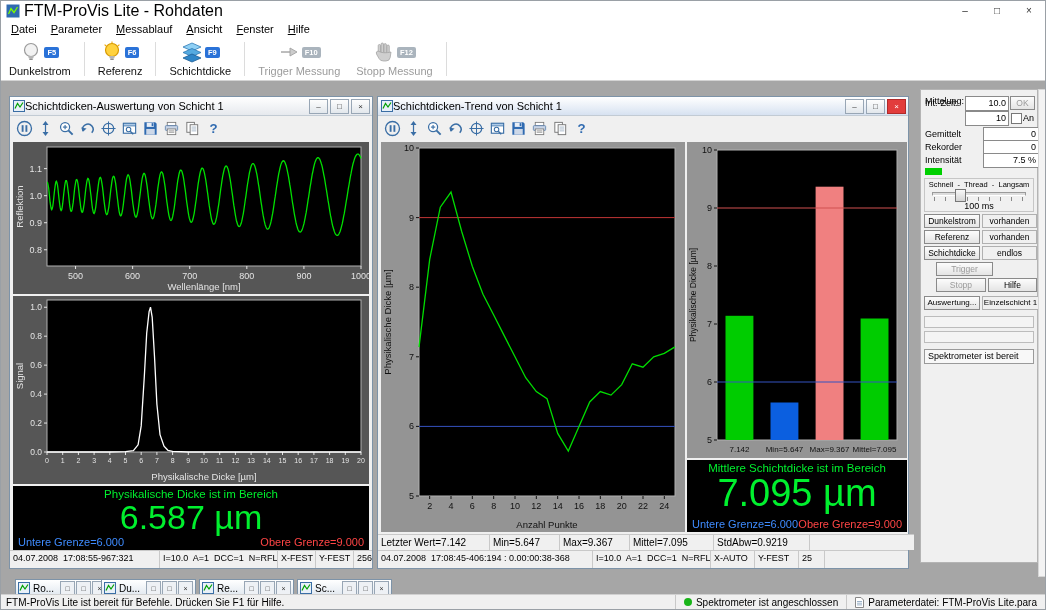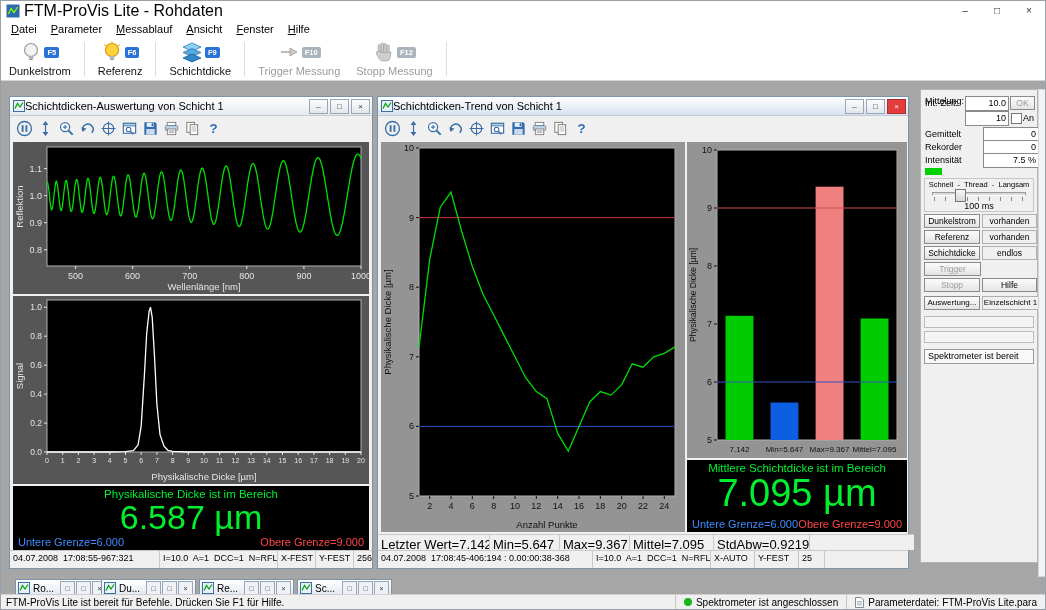--- a/index.html
+++ b/index.html
@@ -55,21 +55,21 @@
         box-sizing:border-box;flex-shrink:0;}
   .cell.fill{flex:1;border-right:none;}
   
   .panel{position:absolute;left:919px;top:8px;width:118px;height:474px;background:#f0f0f0;
          border:1px solid #b4b4b4;box-sizing:border-box;font-size:9px;}
   .plabel{position:absolute;font-size:9px;white-space:nowrap;}
   .pinput{position:absolute;background:#fff;border:1px solid #8a8a8a;font-size:9px;text-align:right;
           padding:1px 2px;height:11px;line-height:11px;}
   .pbtn{border:1px solid #8a8a8a;background:linear-gradient(#fcfcfc,#e4e4e4);text-align:center;
         font-size:8.5px;height:12px;line-height:12px;display:inline-block;box-sizing:content-box;}
-  .pbtn.disabled{color:#9b9b9b;}
+  .pbtn.disabled{color:#9b9b9b;margin-left:12px;}
   .pstatus{border:1px solid #b0b0b0;background:#f0f0f0;text-align:center;font-size:8.5px;height:12px;
            line-height:12px;display:inline-block;overflow:hidden;white-space:nowrap;}
   .pcheck{position:absolute;width:9px;height:9px;background:#fff;border:1px solid #777;}
   .ibar{position:absolute;left:4px;top:78px;width:17px;height:7px;background:#00d000;}
   .sliderbox{position:absolute;left:3px;top:88px;width:110px;height:34px;border:1px solid #c6c6c6;
              box-sizing:border-box;}
   .slider-labels{font-size:7.5px;text-align:center;margin-top:1px;white-space:pre;}
   .slider-track{position:absolute;left:7px;right:7px;top:13px;height:2px;background:#dcdcdc;
                 border:1px solid #9a9a9a;border-bottom-color:#fff;}
   .slider-ticks{position:absolute;left:9px;right:9px;top:18px;height:4px;
@@ -615,21 +615,21 @@
             <text transform="rotate(-90 9 153)" x="9" y="153" fill="#111111" font-size="8.5" text-anchor="middle">Physikalische Dicke [µm]</text>
           </svg></div>
       <div class="result" style="left:309px;top:363px;width:220px;height:72px">
         <div class="r-status">Mittlere Schichtdicke ist im Bereich</div>
         <div class="r-value big">7.095 µm</div>
         <div class="r-limits">
           <span class="r-lower">Untere Grenze=6.000</span>
           <span class="r-upper">Obere Grenze=9.000</span>
         </div>
       </div>
-      <div class="statusrow" id="trend-stats" style="left:0;top:437px;width:536px;height:16px;font-size:13px">
+      <div class="statusrow" id="trend-stats" style="left:0;top:437px;width:536px;height:16px;font-size:10px">
           <span class="cell" style="width: 112px;">Letzter Wert=7.142</span>
           <span class="cell" style="width: 70px;">Min=5.647</span>
           <span class="cell" style="width: 70px;">Max=9.367</span>
           <span class="cell" style="width: 84px;">Mittel=7.095</span>
           <span class="cell" style="width: 96px;">StdAbw=0.9219</span>
           <span class="cell fill"></span>
         </div>
       <div class="statusrow" id="trend-status" style="left:0;top:453px;width:530px;height:18px">
           <span class="cell" style="width: 215px;">04.07.2008  17:08:45-406:194 : 0.00:00:38-368</span>
           <span class="cell" style="width: 118px;">I=10.0  A=1  DCC=1  N=RFL</span>

